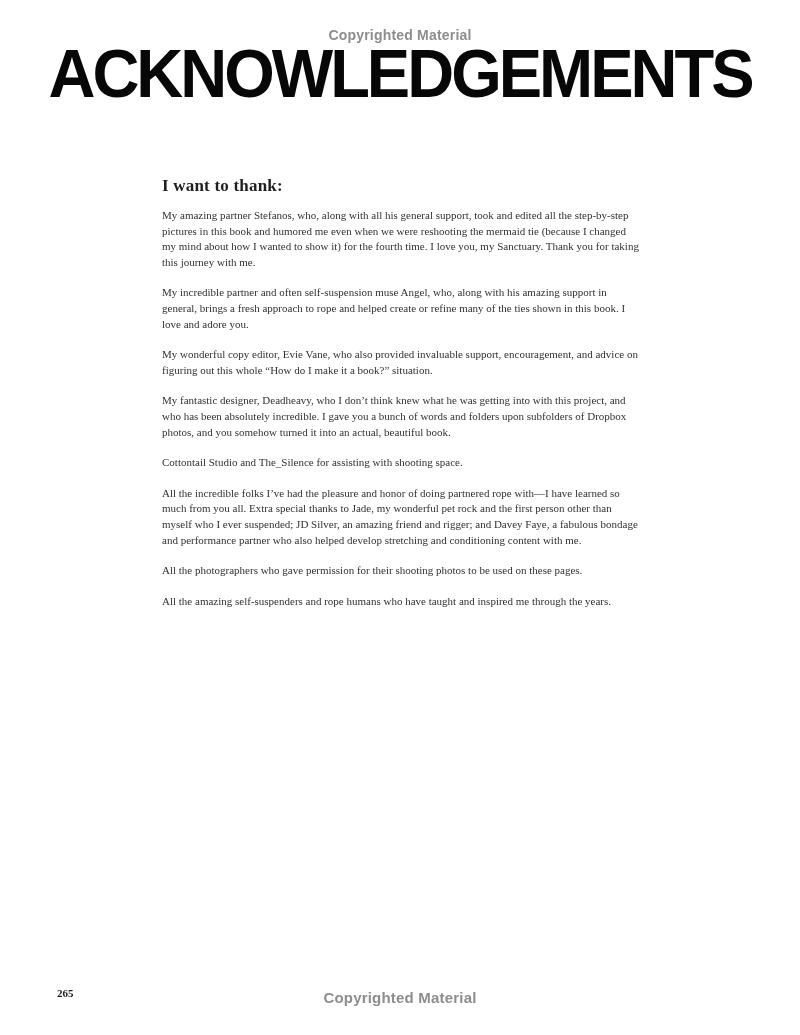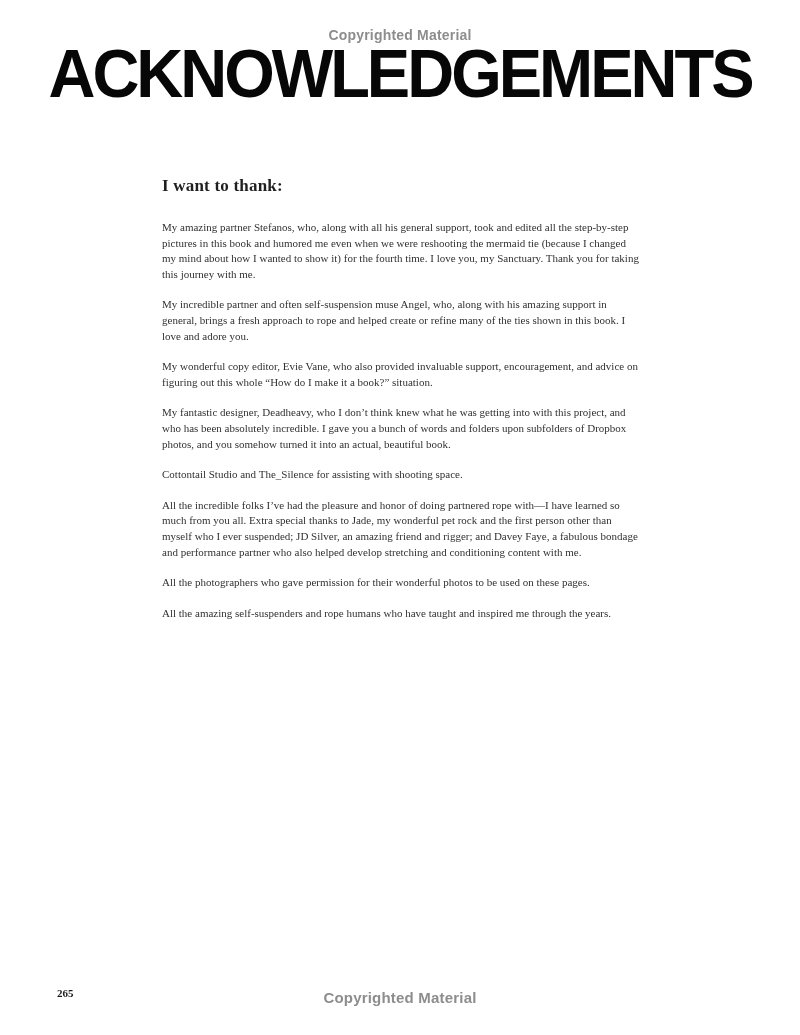--- a/index.html
+++ b/index.html
@@ -48,21 +48,21 @@
     left: 162px;
     top: 176px;
     width: 479px;
     color: #303030;
   }
   .section-heading {
     font-family: "Liberation Serif", serif;
     font-size: 17px;
     font-weight: 700;
     color: #1f1f1f;
-    margin: 0 0 24px 0;
+    margin: 0 0 12px 0;
     letter-spacing: 0.2px;
   }
   .content p {
     font-size: 11px;
     line-height: 15.6px;
     margin: 0 0 15px 0;
     text-align: left;
     color: #313131;
   }
   .page-number {
@@ -98,21 +98,21 @@
 
   <div class="content">
     <h2 class="section-heading">I want to thank:</h2>
 
     <p>My amazing partner Stefanos, who, along with all his general support, took and edited all the step-by-step pictures in this book and humored me even when we were reshooting the mermaid tie (because I changed my mind about how I wanted to show it) for the fourth time. I love you, my Sanctuary. Thank you for taking this journey with me.</p>
     <p>My incredible partner and often self-suspension muse Angel, who, along with his amazing support in general, brings a fresh approach to rope and helped create or refine many of the ties shown in this book. I love and adore you.</p>
     <p>My wonderful copy editor, Evie Vane, who also provided invaluable support, encouragement, and advice on figuring out this whole “How do I make it a book?” situation.</p>
     <p>My fantastic designer, Deadheavy, who I don’t think knew what he was getting into with this project, and who has been absolutely incredible. I gave you a bunch of words and folders upon subfolders of Dropbox photos, and you somehow turned it into an actual, beautiful book.</p>
     <p>Cottontail Studio and The_Silence for assisting with shooting space.</p>
     <p>All the incredible folks I’ve had the pleasure and honor of doing partnered rope with—I have learned so much from you all. Extra special thanks to Jade, my wonderful pet rock and the first person other than myself who I ever suspended; JD Silver, an amazing friend and rigger; and Davey Faye, a fabulous bondage and performance partner who also helped develop stretching and conditioning content with me.</p>
-    <p>All the photographers who gave permission for their wonderful photos to be used on these pages.</p>
+    <p>All the photographers who gave permission for their shooting photos to be used on these pages.</p>
     <p>All the amazing self-suspenders and rope humans who have taught and inspired me through the years.</p>
   </div>
 
   <div class="page-number">265</div>
 
   <div class="copyright-bottom">Copyrighted Material</div>
 
 </div>
 
 </body></html>

